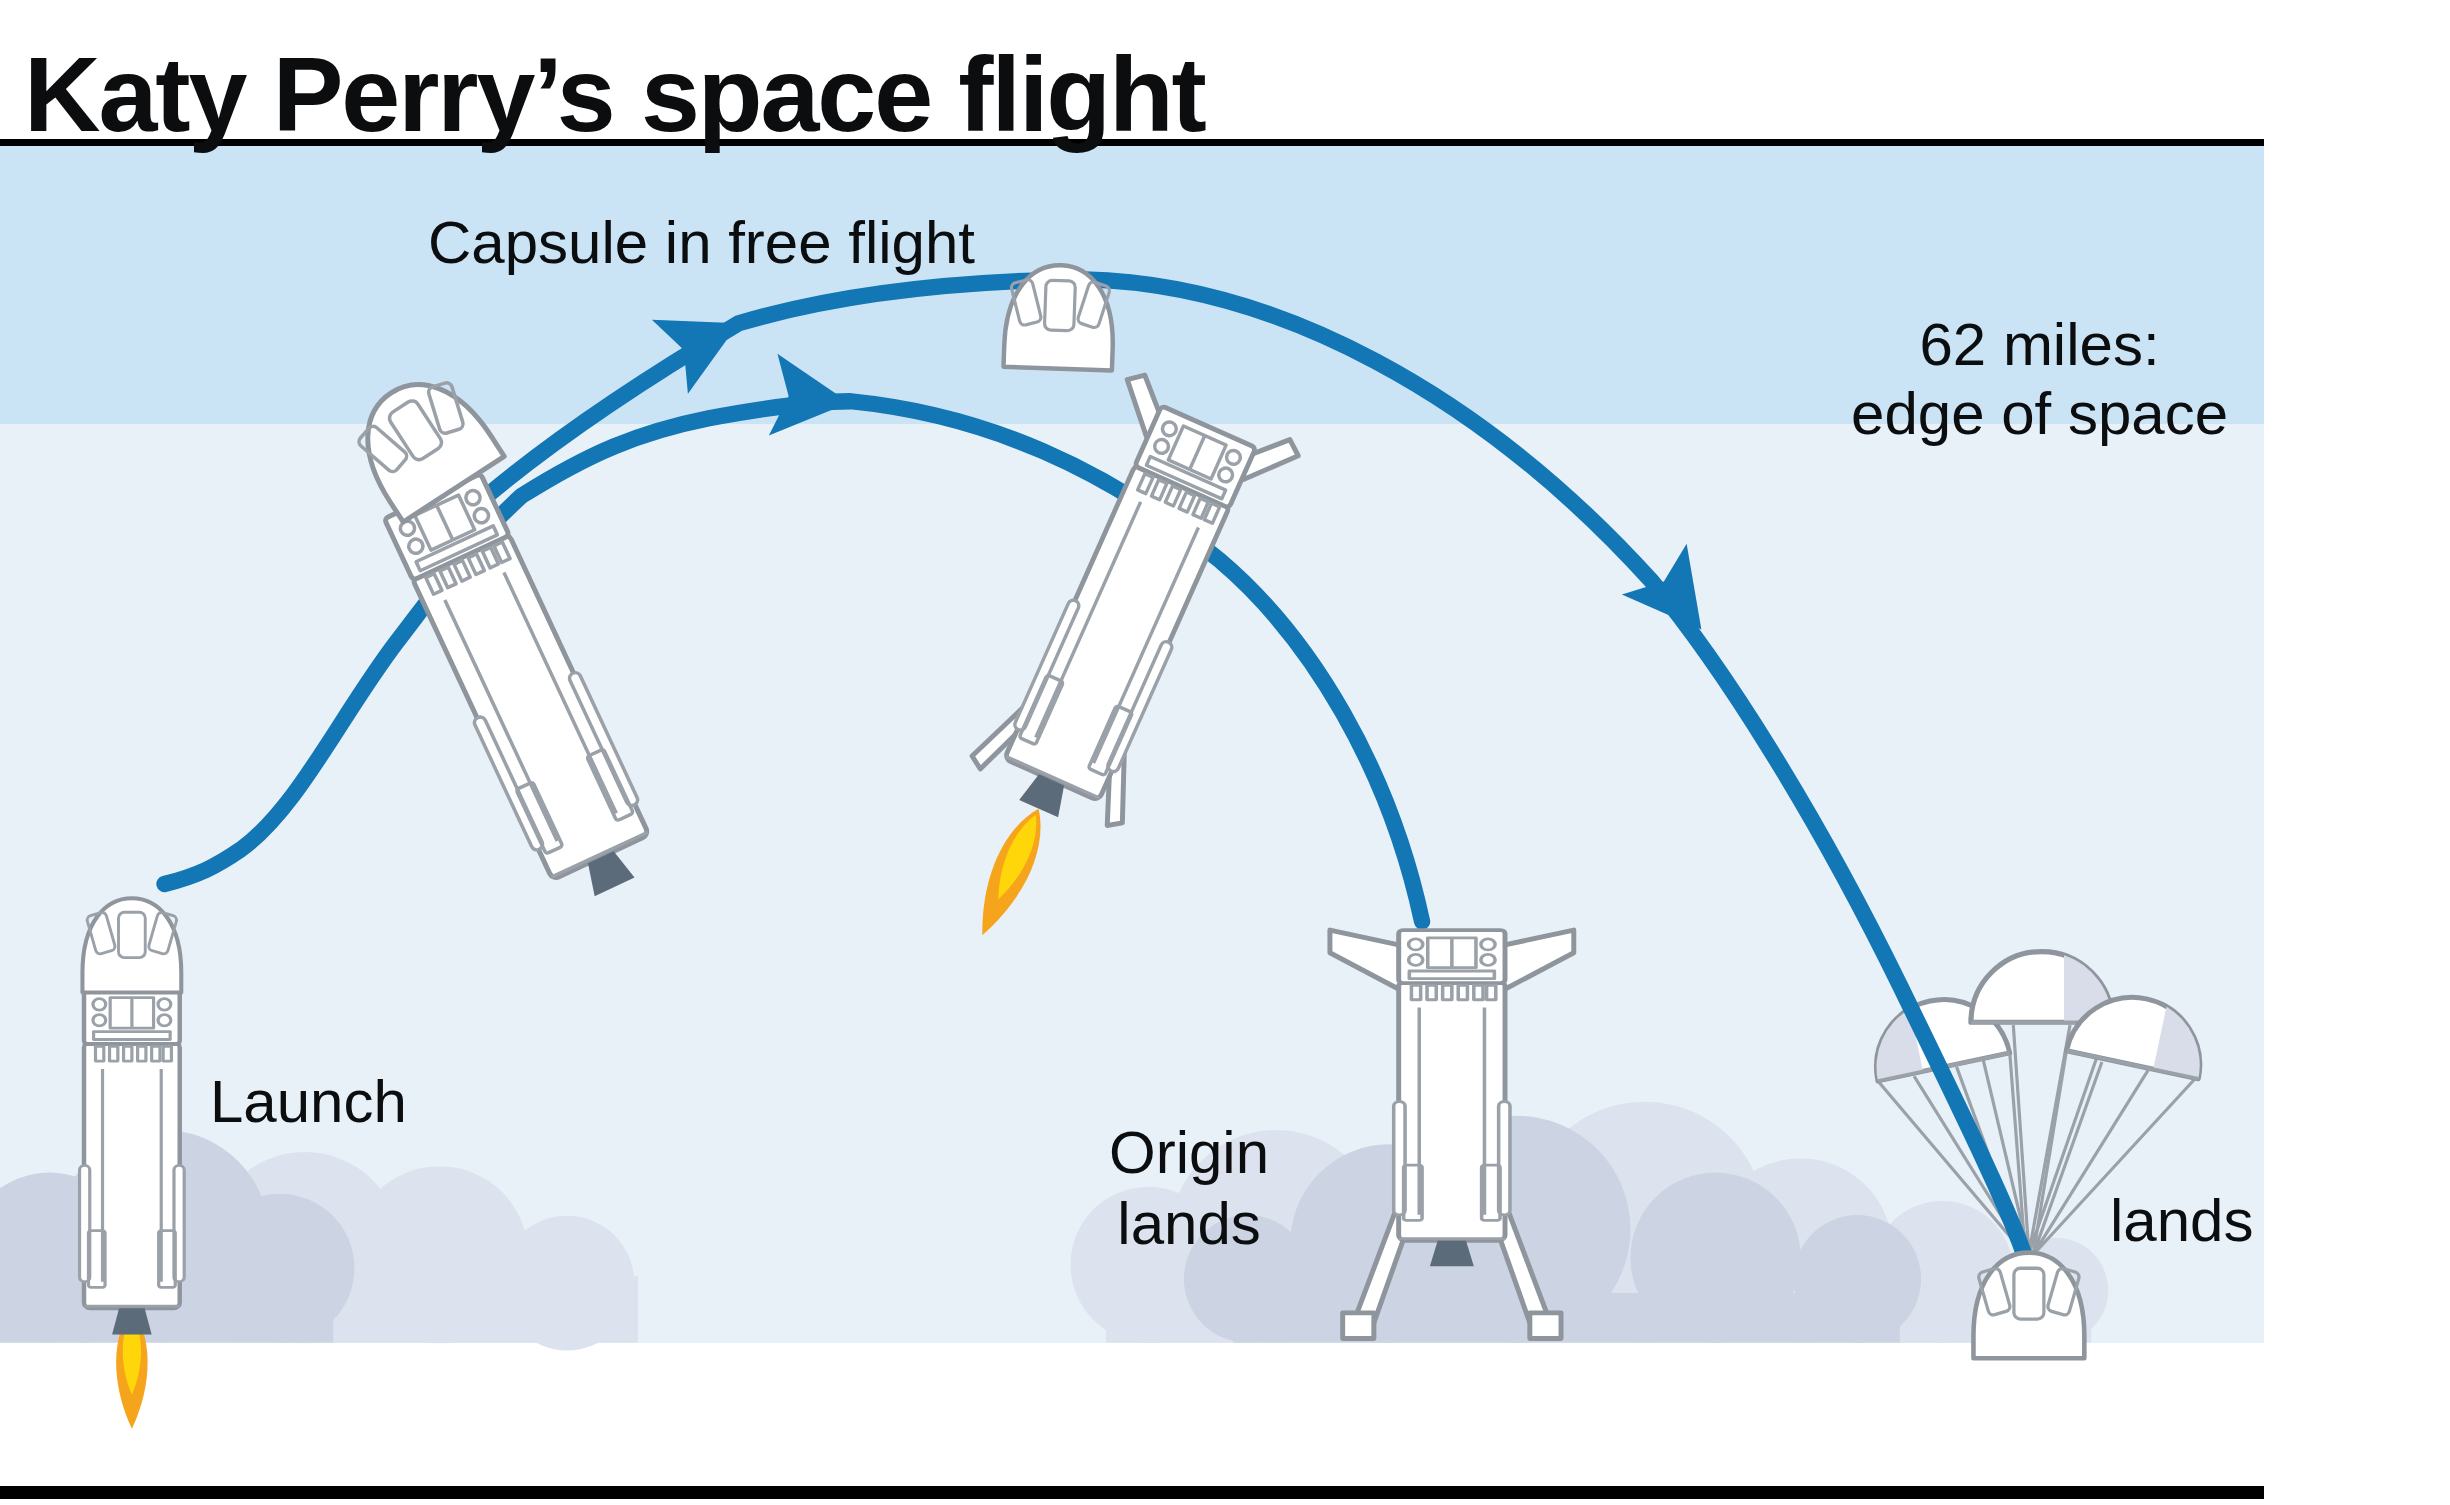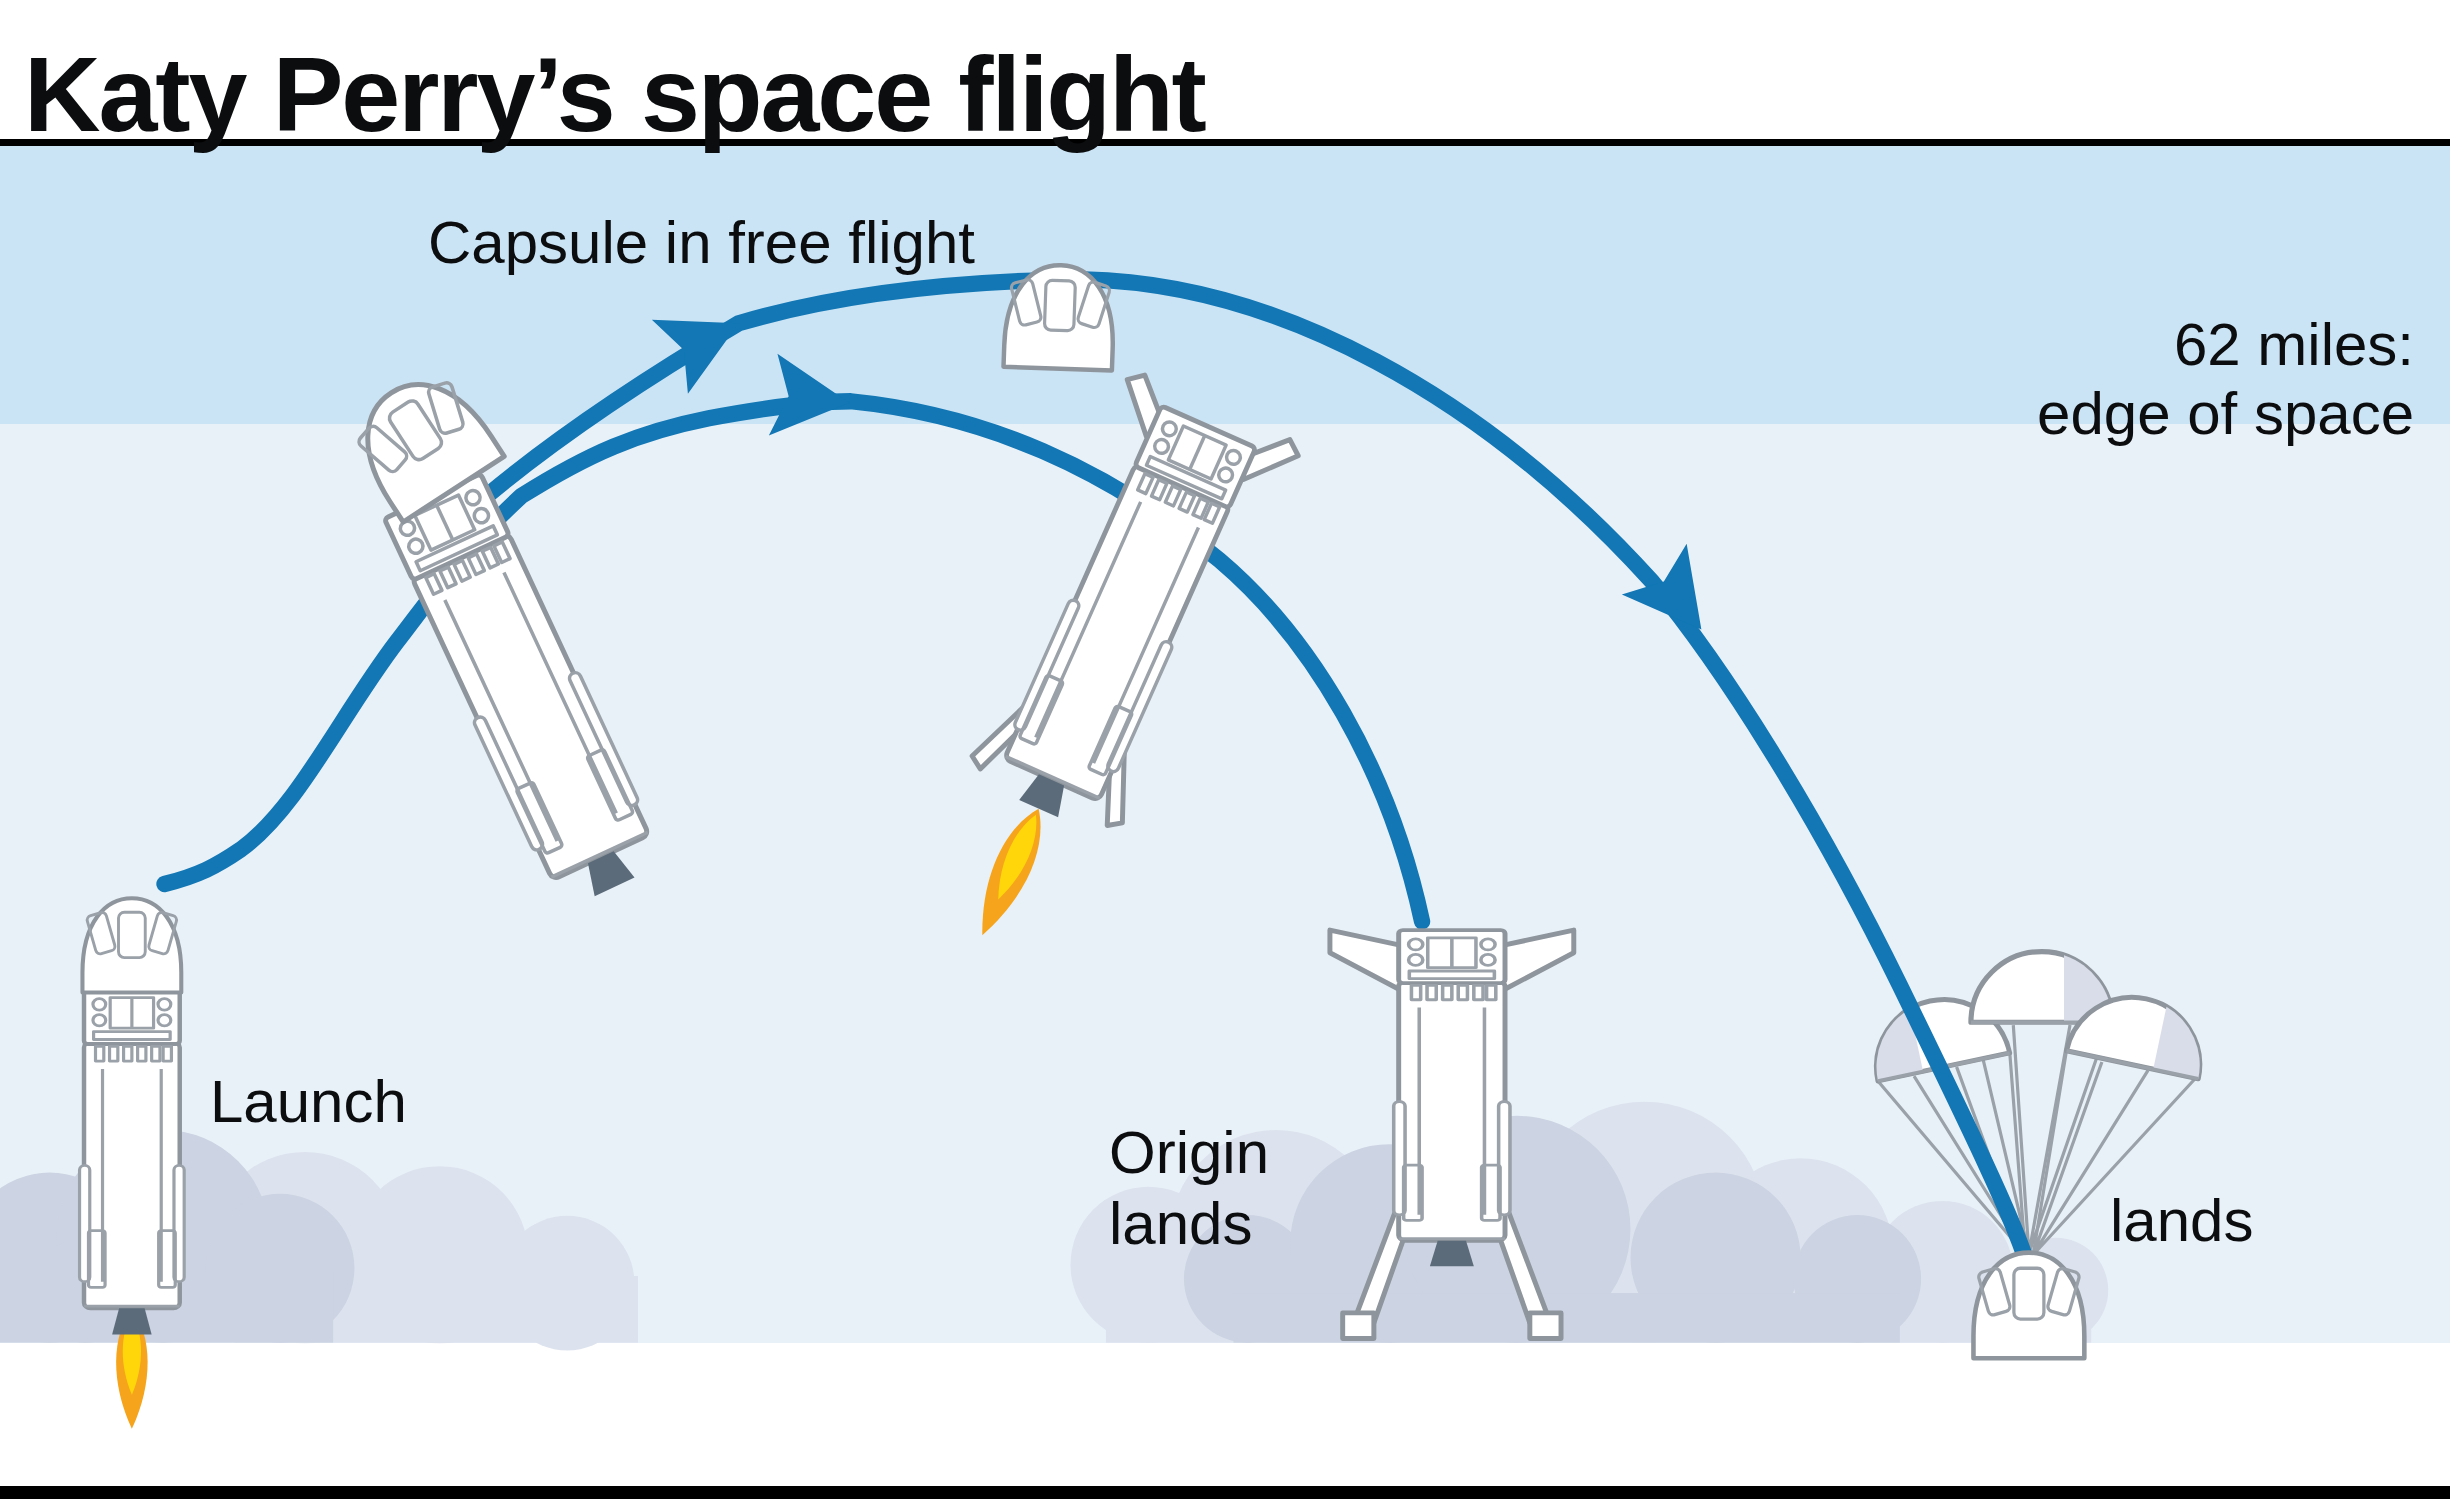--- a/index.html
+++ b/index.html
@@ -1,31 +1,31 @@
 <!DOCTYPE html>
 <html style="font-size:11.3px"><head>
 <meta charset="utf-8">
 <style>
   html,body { margin:0; padding:0; background:#ffffff; }
   #canvas {
-    position:relative; width:2450px; height:1505px; overflow:hidden;
+    position:relative; width:2264px; height:1505px; overflow:hidden;
     background:#ffffff; font-family:"Liberation Sans", sans-serif;
   }
   .band-upper { position:absolute; left:0; top:146px; width:2450px; height:278px; background:#cbe4f5; }
   .band-lower { position:absolute; left:0; top:424px; width:2450px; height:919px; background:#e9f1f8; }
   .title-rule { position:absolute; left:0; top:139px; width:2450px; height:7px; background:#000000; }
   .bottom-bar { position:absolute; left:0; top:1486px; width:2450px; height:12.8px; background:#000000; }
   #page-title {
     position:absolute; left:24px; top:41px; font-size:106px; font-weight:bold;
     letter-spacing:-2.1px; color:#0b0d0f; white-space:nowrap; line-height:106px;
   }
   .stage-label {
     position:absolute; font-size:60px; color:#0b0d0f; line-height:71px; white-space:nowrap;
   }
-  .stage-label span { display:block; }
+  .stage-label span { display:block;text-align:center; }
   #label-altitude { text-align:right; right:36px; top:310px; line-height:69px; }
   #label-capsule-free-flight { left:428px; top:207px; }
   #label-separation { left:387px; top:664px; }
   #label-drag-brakes { left:823px; top:587px; }
   #label-launch { left:210px; top:1066px; }
   #label-booster-lands { left:1109px; top:1117px; }
   #label-capsule-lands { left:2110px; top:1185px; }
   #footer-credit {
     position:absolute; left:25.5px; top:1431px; font-size:57px; color:#0b0d0f; white-space:nowrap;
   }

